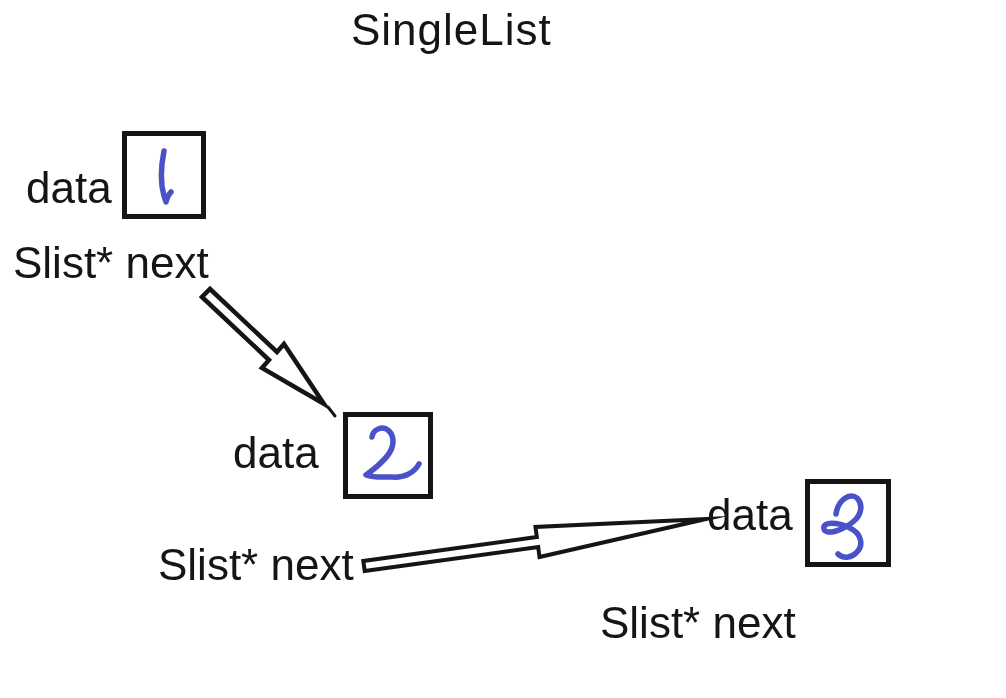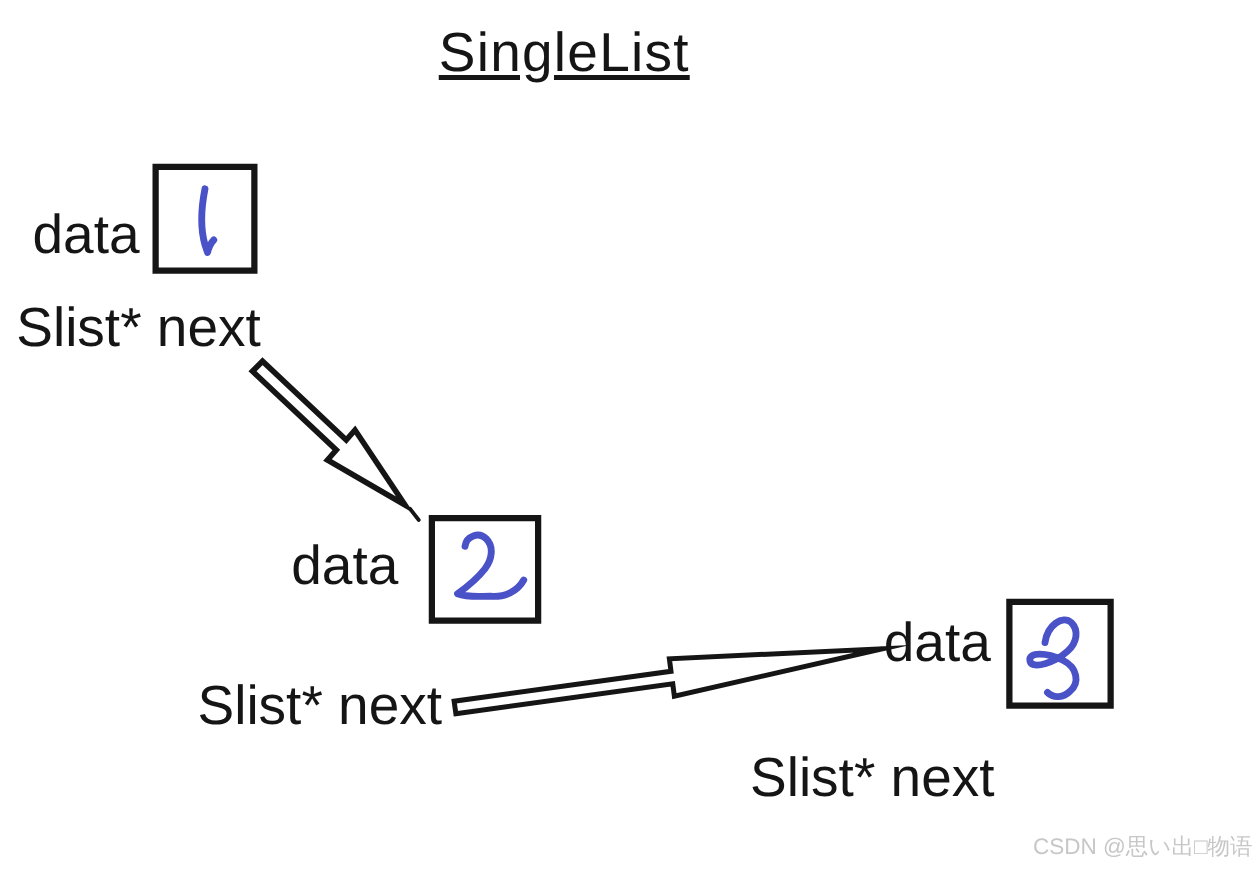--- a/index.html
+++ b/index.html
@@ -15,26 +15,25 @@
     width: 1006px;
     height: 698px;
     background: var(--background);
     overflow: hidden;
     font-family: "Liberation Sans", sans-serif;
     color: var(--ink);
   }
   .title {
     position: absolute;
     left: 351px;
-    top: 21px;
+    top: 8px;
     font-size: 44px;
     letter-spacing: 1px;
     line-height: 1;
     color: var(--ink);
-    text-decoration: underline;
   }
   .lbl {
     position: absolute;
     font-size: 44px;
     line-height: 1;
     white-space: nowrap;
     color: var(--ink);
   }
   .valbox {
     position: absolute;
@@ -113,15 +112,14 @@
     </div>
     <div class="lbl" style="left:600px; top:601px;">Slist* next</div>
   </div>
 
   <svg class="arrow-layer" viewBox="0 0 1006 698">
     <polygon class="hollow-arrow" stroke-width="4.5" stroke-miterlimit="14" points="202,297 269,360 262,368 324,404 284,344 277,352 210,289"></polygon>
     <path class="tick" d="M 328,407 L 335,416"></path>
     <polygon class="hollow-arrow" stroke-width="4" stroke-miterlimit="14" points="364.7,571 538.2,547 539.5,557 706,519 535.5,527 536.8,537 363.3,561"></polygon>
   </svg>
 
-  <div class="watermark">CSDN @思い出□物语</div>
 
 </div>
 
 </body></html>

